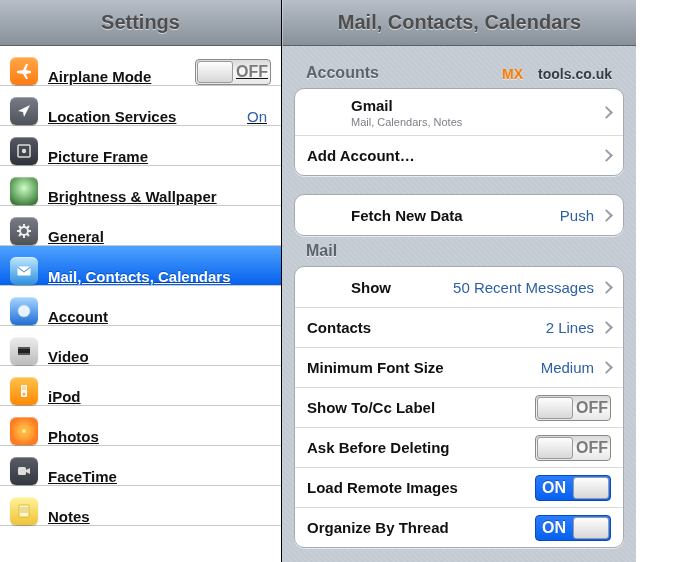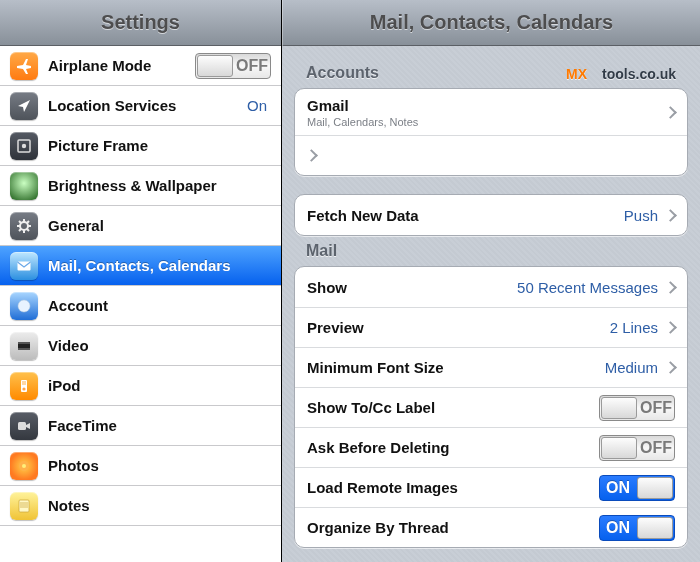--- a/index.html
+++ b/index.html
@@ -1,31 +1,31 @@
 <!DOCTYPE html>
 <html><head>
 <meta charset="utf-8">
 <style>
   * { box-sizing: border-box; margin: 0; padding: 0; }
   html, body { width: 700px; height: 562px; overflow: hidden; font-family: "Helvetica Neue", Helvetica, Arial, sans-serif; }
-  .app { display: flex; width: 700px; height: 562px; }
+  .app { display: flex; width: 636px; height: 562px; }
   
   .sidebar { width: 282px; flex: none; display: flex; flex-direction: column; border-right: 1px solid #000; background: #fff; }
   .header {
     height: 46px; flex: none; display: flex; align-items: center; justify-content: center;
     background: linear-gradient(#b7bec8, #889099);
     border-bottom: 1px solid #5b5f65;
     color: #4d4d4e; font-weight: bold; font-size: 20px;
     text-shadow: 0 1px 0 rgba(255,255,255,0.6);
   }
   .sidebar-list { flex: 1; overflow: hidden; }
   .row {
-    display: flex; align-items: center; height: 40px;
+    display: flex; align-items: flex-end; height: 40px;
     padding: 0 10px; border-bottom: 1px solid #c9c9cc;
-    font-size: 15px; color: #111; font-weight: bold; cursor: pointer;
+    font-size: 15px; color: #111; font-weight: bold; cursor: pointer; text-decoration: underline;
   }
   .row.selected {
     background: linear-gradient(#4ea3ff, #0661ee);
     color: #fff; text-shadow: 0 -1px 0 rgba(0,0,0,0.3);
   }
   .row .icon { width: 28px; height: 28px; border-radius: 6px; margin-right: 10px; flex: none;
     box-shadow: inset 0 1px 0 rgba(255,255,255,0.35), 0 1px 1px rgba(0,0,0,0.25);
     display:flex; align-items:center; justify-content:center; }
   .row .label { flex: 1; }
   .row .value { color: #2e5ea6; font-weight: normal; margin-right: 4px; }
@@ -73,21 +73,21 @@
   .brand .mx { color:#ff7a00;text-align:center; }
   .brand .rest { color:#323c48;margin-left:15px; }
   .group {
     background:#fff; border:1px solid #a6abb3; border-radius:10px; overflow:hidden;
     box-shadow: 0 1px 0 rgba(255,255,255,0.6);
   }
   .cell {
     display:flex; align-items:center; min-height:40px; padding: 0 12px;
     font-size:15px; font-weight:bold; color:#111; border-top:1px solid #d9dbde;
   }
-  .cell:first-child { border-top:none; }
+  .cell:first-child { border-top:none;margin-left:44px; }
   .cell.tall { min-height:46px; }
   .cell .clabel { flex:1; }
   .cell .csub { display:block; font-size:11px; font-weight:normal; color:#7b7f86; margin-top:2px; }
   .cell .cvalue { color:#2e5ea6; font-weight:normal; margin-right:8px; }
   .chev { width:9px; height:9px; border-right:2.4px solid #9a9ea5; border-top:2.4px solid #9a9ea5; transform:rotate(45deg); flex:none; }
   .spacer-md { height:18px; }
 </style>
 </head>
 <body>
 
@@ -183,37 +183,37 @@
           <svg width="16" height="16" viewBox="0 0 16 16">
               <rect x="5" y="2" width="6" height="12" rx="1" fill="#fff"></rect>
               <circle cx="8" cy="11" r="1.6" fill="#ffa44d"></circle>
               <rect x="6" y="3" width="4" height="4" fill="#ffd8a6"></rect>
             </svg>
         </span>
         <span class="label">iPod</span>
       </div>
 
       <div class="row">
+        <span class="icon ic-photos">
+          <svg width="16" height="16" viewBox="0 0 16 16">
+              <circle cx="8" cy="8" r="5" fill="#ffb24a"></circle>
+              <circle cx="8" cy="8" r="2" fill="#ffef7a"></circle>
+            </svg>
+        </span>
+        <span class="label">Photos</span>
+      </div>
+
+      <div class="row">
         <span class="icon ic-ft">
           <svg width="16" height="16" viewBox="0 0 16 16">
               <rect x="2" y="4" width="8" height="8" rx="1.5" fill="#ddd"></rect>
               <path d="M10 7l4-2v6l-4-2z" fill="#ddd"></path>
             </svg>
         </span>
         <span class="label">FaceTime</span>
-      </div>
-
-      <div class="row">
-        <span class="icon ic-photos">
-          <svg width="16" height="16" viewBox="0 0 16 16">
-              <circle cx="8" cy="8" r="5" fill="#ffb24a"></circle>
-              <circle cx="8" cy="8" r="2" fill="#ffef7a"></circle>
-            </svg>
-        </span>
-        <span class="label">Photos</span>
       </div>
 
       <div class="row">
         <span class="icon ic-notes">
           <svg width="16" height="16" viewBox="0 0 16 16">
               <rect x="3" y="2" width="10" height="12" rx="1" fill="#fff8c6" stroke="#caa535" stroke-width="0.7"></rect>
               <path stroke="#caa535" stroke-width="0.7" d="M4 5h8M4 7h8M4 9h8"></path>
             </svg>
         </span>
         <span class="label">Notes</span>
@@ -235,20 +235,21 @@
 
       <div class="group">
         <div class="cell tall">
           <span class="clabel">
             <span>Gmail</span>
             <span class="csub">Mail, Calendars, Notes</span>
           </span>
           <span class="chev"></span>
         </div>
         <div class="cell">
+          <span class="clabel">Add Account…</span>
           <span class="chev"></span>
         </div>
       </div>
 
       <div class="spacer-md"></div>
 
       <div class="group">
         <div class="cell">
           <span class="clabel">Fetch New Data</span>
           <span class="cvalue">Push</span>
@@ -260,21 +261,21 @@
         <span>Mail</span>
       </div>
 
       <div class="group">
         <div class="cell">
           <span class="clabel">Show</span>
           <span class="cvalue">50 Recent Messages</span>
           <span class="chev"></span>
         </div>
         <div class="cell">
-          <span class="clabel">Preview</span>
+          <span class="clabel">Contacts</span>
           <span class="cvalue">2 Lines</span>
           <span class="chev"></span>
         </div>
         <div class="cell">
           <span class="clabel">Minimum Font Size</span>
           <span class="cvalue">Medium</span>
           <span class="chev"></span>
         </div>
         <div class="cell">
           <span class="clabel">Show To/Cc Label</span>

